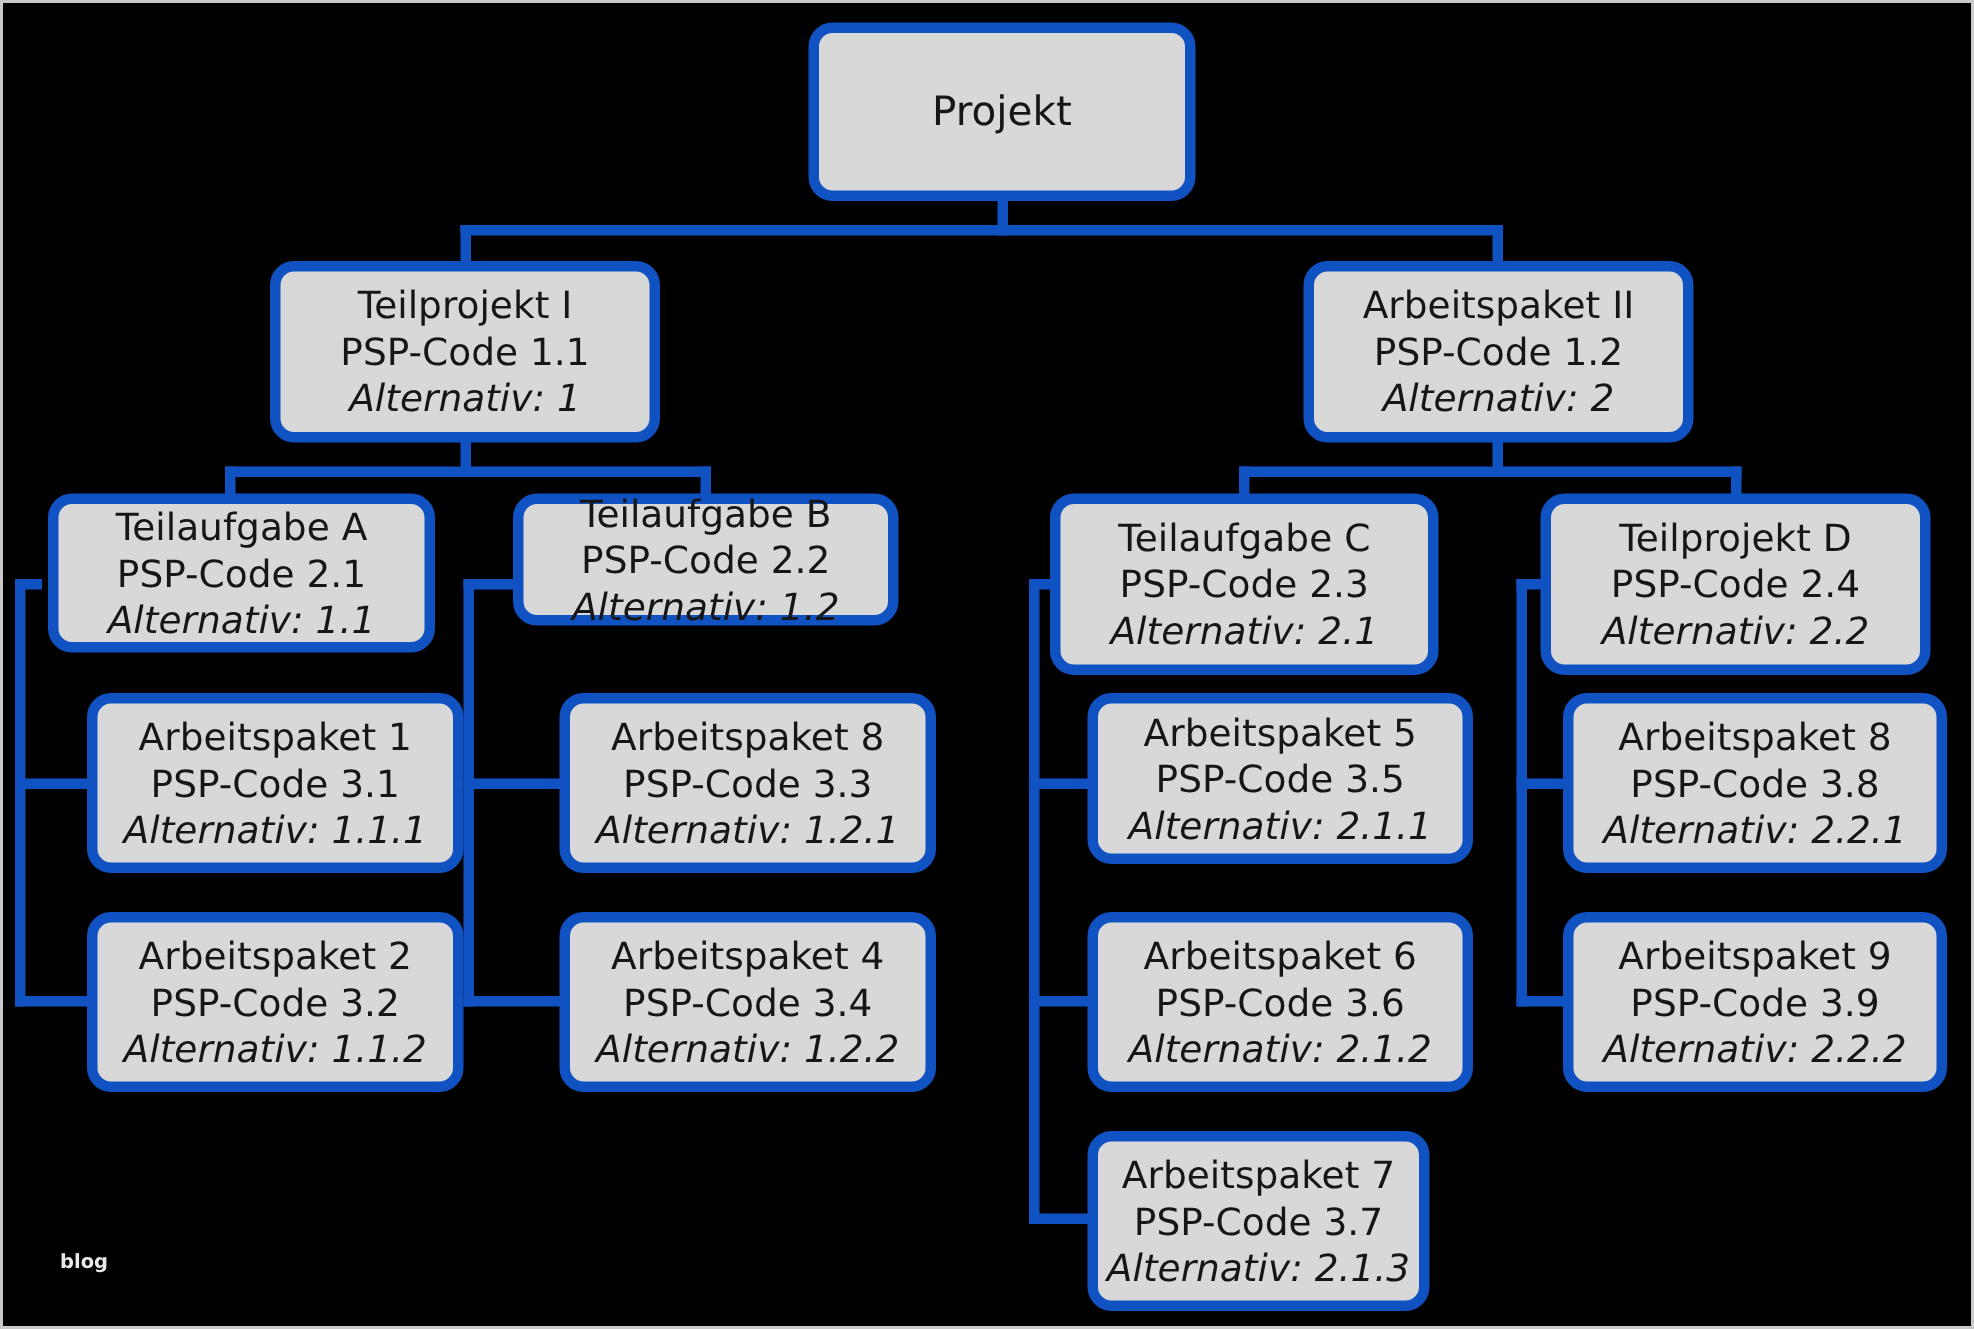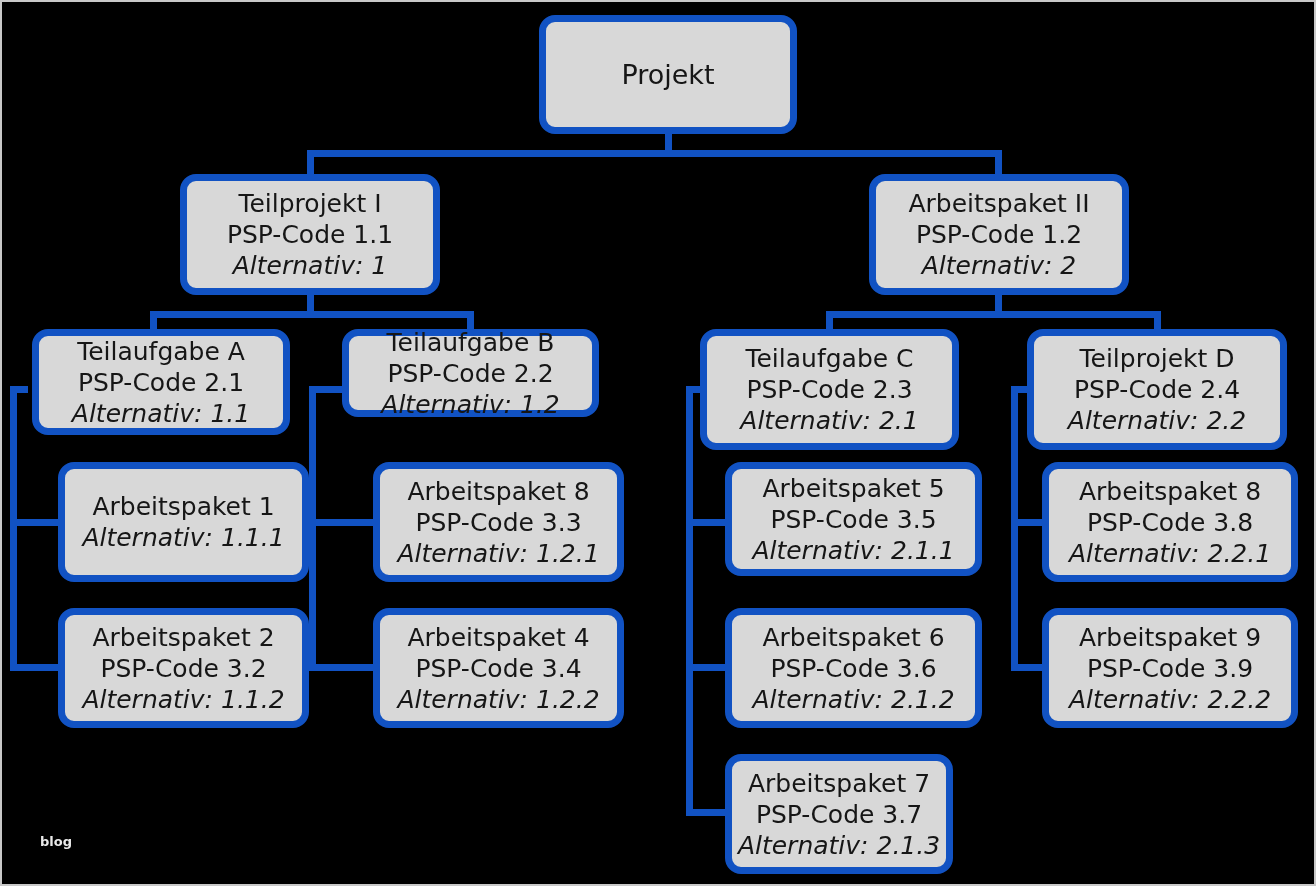--- a/index.html
+++ b/index.html
@@ -120,20 +120,21 @@
     <div class="t alt">Alternativ: 2.1</div>
   </div>
   <div class="node" style="left:1025px;top:327px;width:260px;height:121px">
     <div class="t">Teilprojekt D</div>
     <div class="t">PSP-Code 2.4</div>
     <div class="t alt">Alternativ: 2.2</div>
   </div>
 
   <div class="node" style="left:56px;top:460px;width:251px;height:120px">
     <div class="t">Arbeitspaket 1</div>
+    <div class="t">PSP-Code 3.1</div>
     <div class="t alt">Alternativ: 1.1.1</div>
   </div>
   <div class="node" style="left:56px;top:606px;width:251px;height:120px">
     <div class="t">Arbeitspaket 2</div>
     <div class="t">PSP-Code 3.2</div>
     <div class="t alt">Alternativ: 1.1.2</div>
   </div>
   <div class="node" style="left:371px;top:460px;width:251px;height:120px">
     <div class="t">Arbeitspaket 8</div>
     <div class="t">PSP-Code 3.3</div>

